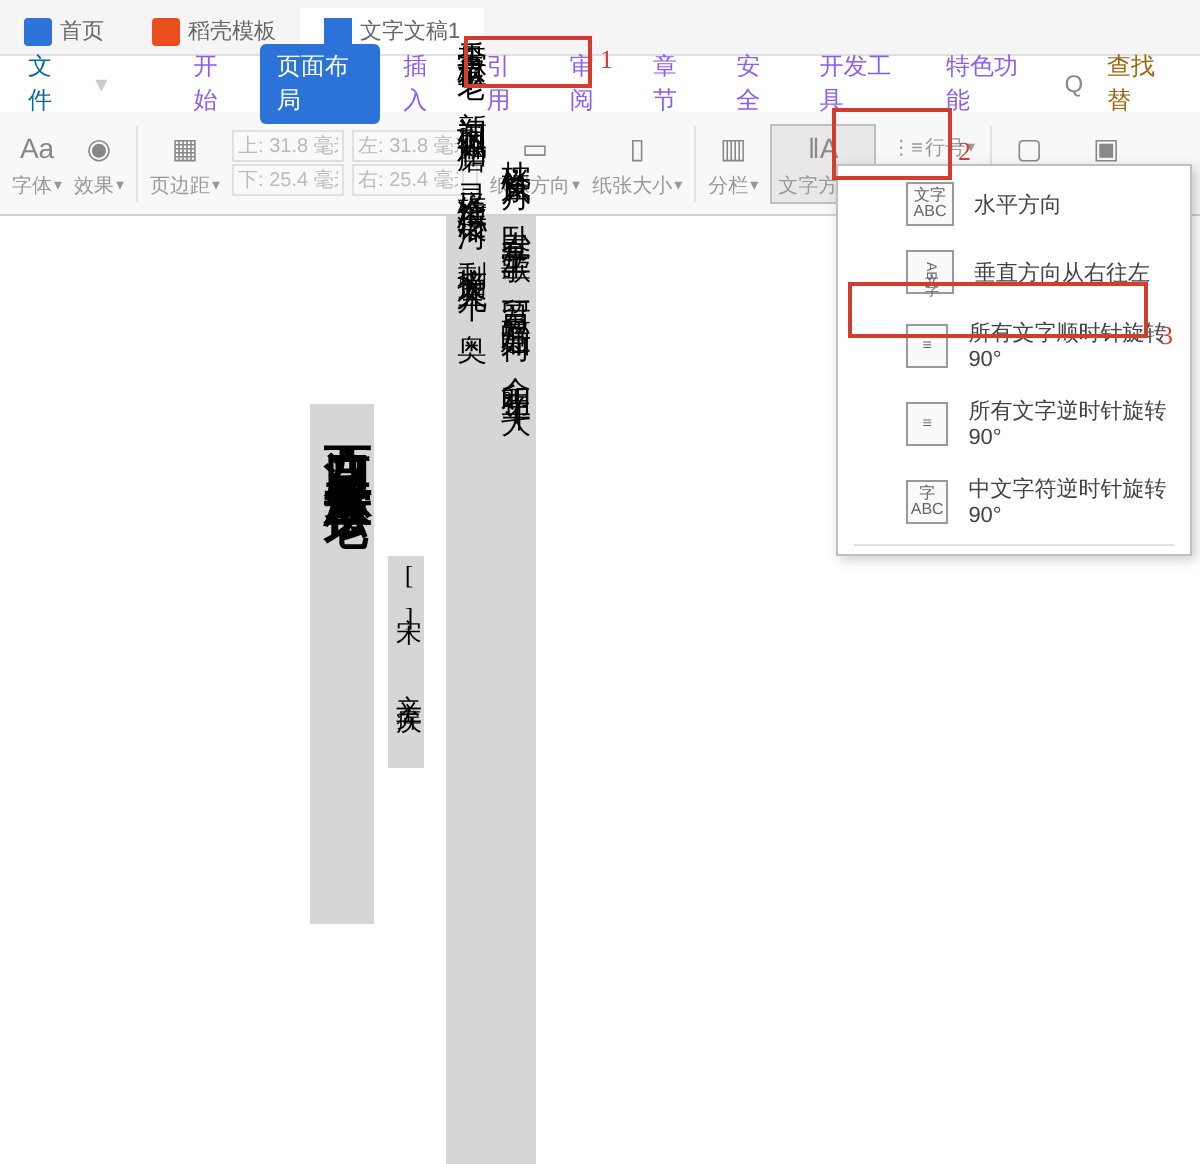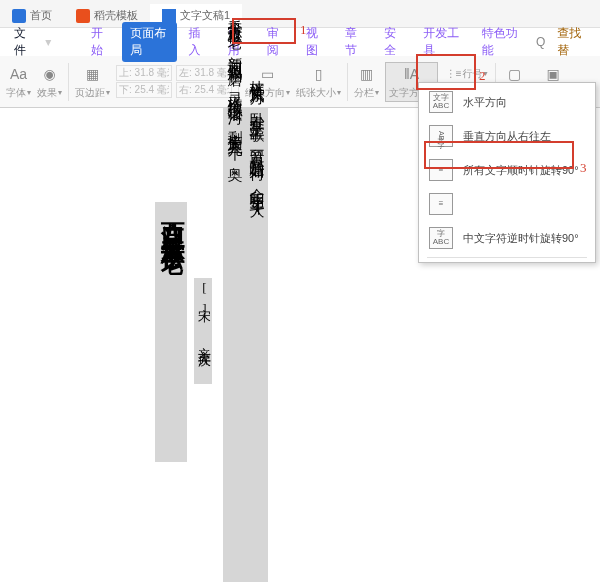--- a/index.html
+++ b/index.html
@@ -18,21 +18,21 @@
 .ribbon{height:52px;background:#f8f8f8;border-bottom:1px solid #d0d0d0;display:flex;align-items:center;padding:2px 6px;gap:6px;font-size:11px;}
 .r-group{display:flex;flex-direction:column;align-items:center;gap:2px;color:#888;}
 .r-icon{width:20px;height:20px;display:flex;align-items:center;justify-content:center;font-size:14px;}
 .r-label{font-size:10px;color:#999;display:flex;align-items:center;gap:1px;}
 .r-sep{width:1px;height:38px;background:#e0e0e0;}
 .margins{display:flex;flex-direction:column;gap:1px;color:#ccc;font-size:10px;}
 .margins-row{display:flex;gap:4px;align-items:center;}
 .margins-row input{width:56px;height:16px;border:1px solid #e0e0e0;font-size:10px;padding:0 2px;color:#bbb;background:#f9f9f9;}
 .dropdown-menu{position:absolute;left:418px;top:82px;width:178px;background:#fff;border:1px solid #c0c0c0;box-shadow:2px 2px 6px rgba(0,0,0,0.2);padding:2px 0;}
 .dd-item{display:flex;align-items:center;padding:6px 10px;gap:10px;font-size:11px;color:#444;cursor:pointer;}
-.dd-icon{width:24px;height:22px;border:1px solid #999;display:flex;align-items:center;justify-content:center;font-size:8px;color:#666;background:#fafafa;flex-direction:column;line-height:1;}
+.dd-icon{width:24px;height:22px;border:1px solid #999;display:flex;align-items:center;justify-content:center;font-size:8px;color:#666;background:#fafafa;flex-direction:column;line-height:1;margin-left:24px;}
 .dd-sep{height:1px;background:#e0e0e0;margin:2px 8px;}
 .doc-area{position:absolute;left:0;top:108px;width:600px;height:474px;background:#fff;display:flex;justify-content:center;}
 .page{width:310px;height:100%;background:#fff;position:relative;margin-left:-140px;}
 .selection{position:absolute;background:#d6d6d6;}
 .vtext{position:absolute;writing-mode:vertical-rl;text-orientation:upright;font-family:"SimSun",serif;color:#000;letter-spacing:3px;}
 .title-text{font-size:24px;font-weight:bold;}
 .author-text{font-size:13px;}
 .body-text{font-size:15px;}
 .drop-arrow{font-size:8px;color:#999;}
 </style>
@@ -48,29 +48,28 @@
     <span class="tab-icon" style="background:#e94f1d"></span>
     <span>稻壳模板</span>
   </div>
   <div class="tab active">
     <span class="tab-icon" style="background:#2b73d9;border-radius:0"></span>
     <span>文字文稿1</span>
   </div>
 </div>
 
 <div class="menubar">
-  <span class="menu-item" style="color:#0f172a">文件</span>
+  <span class="menu-item" style="color:#0369a1">文件</span>
   <span style="color:#ccc">▾</span>
   <span style="width:30px"></span>
   <span class="menu-item">开始</span>
   <span class="menu-item active">页面布局</span>
   <span class="menu-item">插入</span>
   <span class="menu-item">引用</span>
   <span class="menu-item">审阅</span>
-  <span class="menu-item">视图</span>
   <span class="menu-item">章节</span>
   <span class="menu-item">安全</span>
   <span class="menu-item">开发工具</span>
   <span class="menu-item">特色功能</span>
   <span style="color:#888;margin-left:4px">Q</span>
   <span class="menu-item" style="color:#a16207">查找替</span>
 </div>
 
 <div class="ribbon">
   <div class="r-group">
@@ -188,20 +187,21 @@
         <span style="writing-mode:vertical-rl;font-size:7px">文A字B</span>
       </div>
     <span>垂直方向从右往左</span>
   </div>
   <div class="dd-item">
     <div class="dd-icon">≡</div>
     <span>所有文字顺时针旋转90°</span>
   </div>
   <div class="dd-item">
     <div class="dd-icon">≡</div>
+    <span>所有文字逆时针旋转90°</span>
   </div>
   <div class="dd-item">
     <div class="dd-icon">
         <span>字</span>
         <span>ABC</span>
       </div>
     <span>中文字符逆时针旋转90°</span>
   </div>
   <div class="dd-sep"></div>
 </div>

